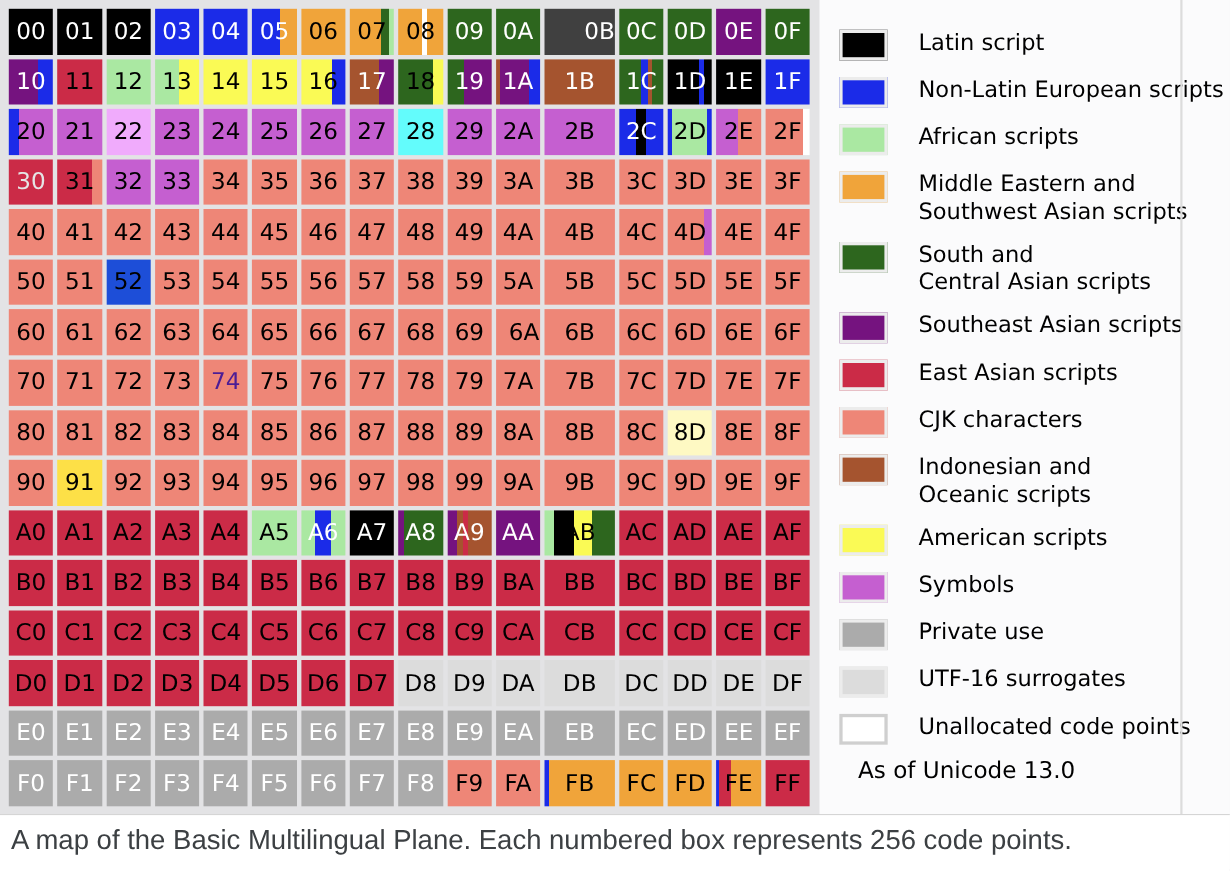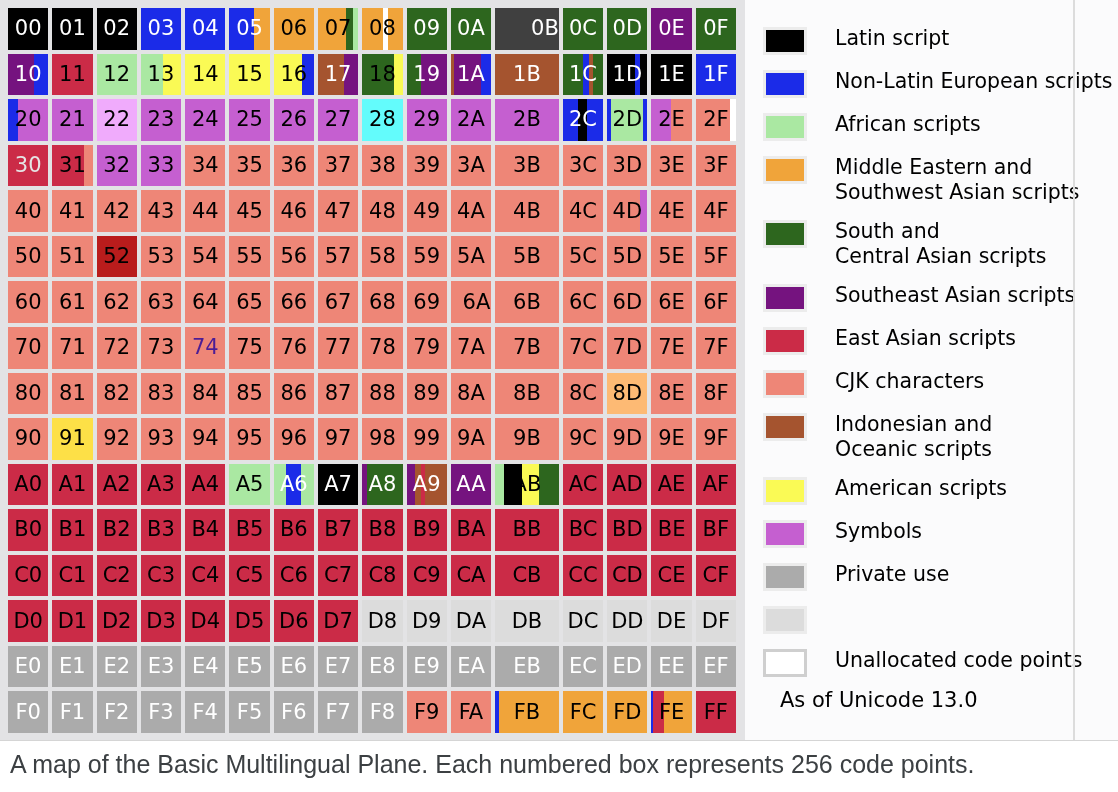--- a/index.html
+++ b/index.html
@@ -117,21 +117,21 @@
       <div class="cell" style="background-color: rgb(238, 134, 119); color: rgb(0, 0, 0);">48</div>
       <div class="cell" style="background-color: rgb(238, 134, 119); color: rgb(0, 0, 0);">49</div>
       <div class="cell" style="background-color: rgb(238, 134, 119); color: rgb(0, 0, 0);">4A</div>
       <div class="cell" style="background-color: rgb(238, 134, 119); color: rgb(0, 0, 0);">4B</div>
       <div class="cell" style="background-color: rgb(238, 134, 119); color: rgb(0, 0, 0);">4C</div>
       <div class="cell" style="background: linear-gradient(to right, rgb(238, 134, 119) 0%, rgb(238, 134, 119) 82%, rgb(197, 95, 208) 82%, rgb(197, 95, 208) 100%); color: rgb(0, 0, 0);">4D</div>
       <div class="cell" style="background-color: rgb(238, 134, 119); color: rgb(0, 0, 0);">4E</div>
       <div class="cell" style="background-color: rgb(238, 134, 119); color: rgb(0, 0, 0);">4F</div>
       <div class="cell" style="background-color: rgb(238, 134, 119); color: rgb(0, 0, 0);">50</div>
       <div class="cell" style="background-color: rgb(238, 134, 119); color: rgb(0, 0, 0);">51</div>
-      <div class="cell" style="background-color: #b91c1c; color: rgb(0, 0, 0);">52</div>
+      <div class="cell" style="background-color: #1d4ed8; color: rgb(0, 0, 0);">52</div>
       <div class="cell" style="background-color: rgb(238, 134, 119); color: rgb(0, 0, 0);">53</div>
       <div class="cell" style="background-color: rgb(238, 134, 119); color: rgb(0, 0, 0);">54</div>
       <div class="cell" style="background-color: rgb(238, 134, 119); color: rgb(0, 0, 0);">55</div>
       <div class="cell" style="background-color: rgb(238, 134, 119); color: rgb(0, 0, 0);">56</div>
       <div class="cell" style="background-color: rgb(238, 134, 119); color: rgb(0, 0, 0);">57</div>
       <div class="cell" style="background-color: rgb(238, 134, 119); color: rgb(0, 0, 0);">58</div>
       <div class="cell" style="background-color: rgb(238, 134, 119); color: rgb(0, 0, 0);">59</div>
       <div class="cell" style="background-color: rgb(238, 134, 119); color: rgb(0, 0, 0);">5A</div>
       <div class="cell" style="background-color: rgb(238, 134, 119); color: rgb(0, 0, 0);">5B</div>
       <div class="cell" style="background-color: rgb(238, 134, 119); color: rgb(0, 0, 0);">5C</div>
@@ -176,21 +176,21 @@
       <div class="cell" style="background-color: rgb(238, 134, 119); color: rgb(0, 0, 0);">83</div>
       <div class="cell" style="background-color: rgb(238, 134, 119); color: rgb(0, 0, 0);">84</div>
       <div class="cell" style="background-color: rgb(238, 134, 119); color: rgb(0, 0, 0);">85</div>
       <div class="cell" style="background-color: rgb(238, 134, 119); color: rgb(0, 0, 0);">86</div>
       <div class="cell" style="background-color: rgb(238, 134, 119); color: rgb(0, 0, 0);">87</div>
       <div class="cell" style="background-color: rgb(238, 134, 119); color: rgb(0, 0, 0);">88</div>
       <div class="cell" style="background-color: rgb(238, 134, 119); color: rgb(0, 0, 0);">89</div>
       <div class="cell" style="background-color: rgb(238, 134, 119); color: rgb(0, 0, 0);">8A</div>
       <div class="cell" style="background-color: rgb(238, 134, 119); color: rgb(0, 0, 0);">8B</div>
       <div class="cell" style="background-color: rgb(238, 134, 119); color: rgb(0, 0, 0);">8C</div>
-      <div class="cell" style="background-color: #fdba74; color: rgb(0, 0, 0);">8D</div>
+      <div class="cell" style="background-color: #fef9c3; color: rgb(0, 0, 0);">8D</div>
       <div class="cell" style="background-color: rgb(238, 134, 119); color: rgb(0, 0, 0);">8E</div>
       <div class="cell" style="background-color: rgb(238, 134, 119); color: rgb(0, 0, 0);">8F</div>
       <div class="cell" style="background-color: rgb(238, 134, 119); color: rgb(0, 0, 0);">90</div>
       <div class="cell" style="background-color: #fde047; color: rgb(0, 0, 0);">91</div>
       <div class="cell" style="background-color: rgb(238, 134, 119); color: rgb(0, 0, 0);">92</div>
       <div class="cell" style="background-color: rgb(238, 134, 119); color: rgb(0, 0, 0);">93</div>
       <div class="cell" style="background-color: rgb(238, 134, 119); color: rgb(0, 0, 0);">94</div>
       <div class="cell" style="background-color: rgb(238, 134, 119); color: rgb(0, 0, 0);">95</div>
       <div class="cell" style="background-color: rgb(238, 134, 119); color: rgb(0, 0, 0);">96</div>
       <div class="cell" style="background-color: rgb(238, 134, 119); color: rgb(0, 0, 0);">97</div>
@@ -343,20 +343,21 @@
       <div class="legend-item">
         <div class="swatch" style="background-color: rgb(197, 95, 208);"></div>
         <div class="legend-label">Symbols</div>
       </div>
       <div class="legend-item">
         <div class="swatch" style="background-color: rgb(171, 171, 171);"></div>
         <div class="legend-label">Private use</div>
       </div>
       <div class="legend-item">
         <div class="swatch" style="background-color: rgb(220, 220, 220);"></div>
+        <div class="legend-label">UTF-16 surrogates</div>
       </div>
       <div class="legend-item">
         <div class="swatch" style="background-color: rgb(255, 255, 255); border-color: rgb(207, 207, 207);"></div>
         <div class="legend-label">Unallocated code points</div>
       </div>
     </div>
   <div class="legend-note">As of Unicode 13.0</div>
   <div class="vline"></div>
 </div>
 

